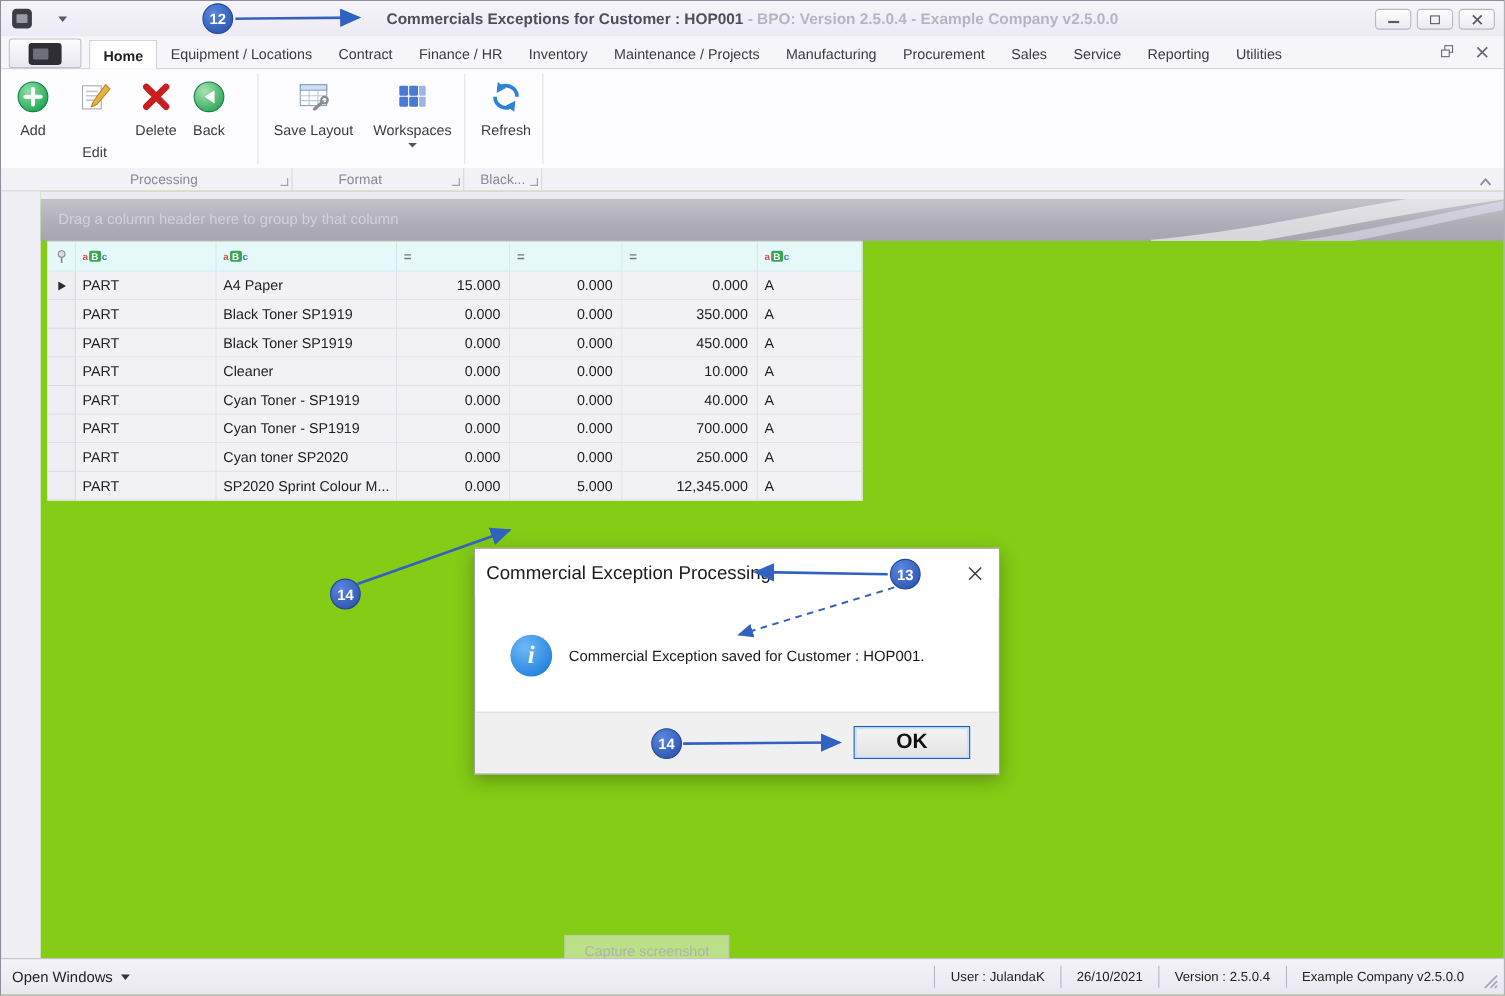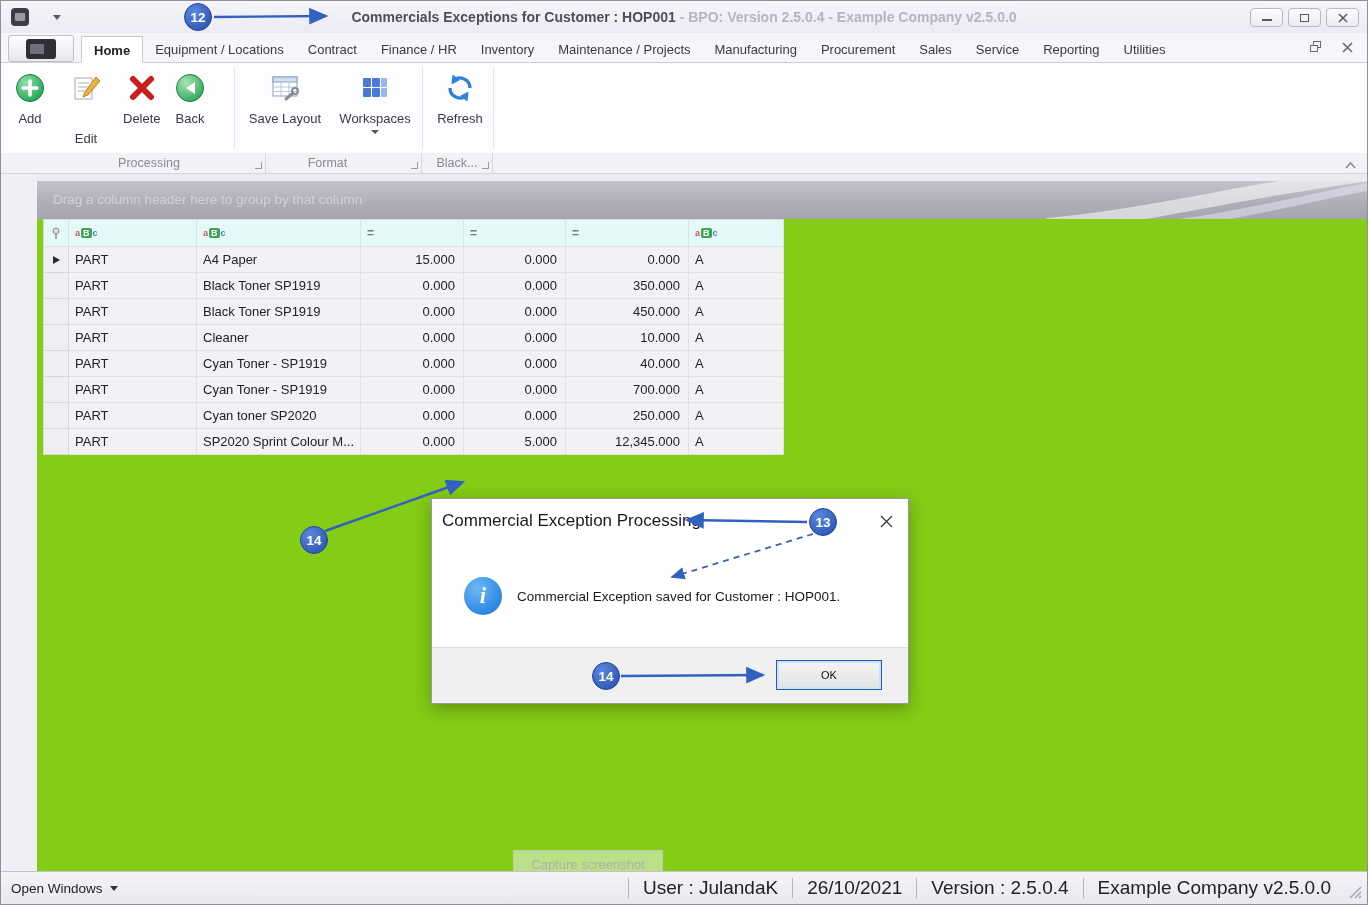--- a/index.html
+++ b/index.html
@@ -71,28 +71,28 @@
 
   
   .dialog{position:absolute;left:430px;top:497px;width:478px;height:206px;background:#fff;border:1px solid #9a9a9a;box-shadow:0 5px 16px rgba(0,0,0,.28);z-index:30;}
   .dlg-title{position:absolute;left:0;right:0;top:0;height:44px;background:#fff;}
   .dlg-title .txt{position:absolute;left:10px;top:0;line-height:44px;font-size:17px;color:#1a1a1a;}
   .dlg-close{position:absolute;right:14px;top:14px;width:16px;height:16px;display:flex;align-items:center;justify-content:center;}
   .dlg-body{position:absolute;left:0;right:0;top:44px;height:106px;display:flex;align-items:center;padding-left:32px;gap:15px;}
   .info-icon{width:38px;height:38px;border-radius:50%;background:radial-gradient(circle at 35% 30%, #6db9f5, #1173d8);color:#fff;display:flex;align-items:center;justify-content:center;font-family:"Liberation Serif",serif;font-style:italic;font-weight:bold;font-size:23px;flex:0 0 38px;}
   .dlg-msg{font-size:13.5px;color:#1a1a1a;}
   .dlg-footer{position:absolute;left:0;right:0;bottom:0;height:56px;background:#f0f0f0;border-top:1px solid #dfdfdf;}
-  .ok-btn{position:absolute;right:26px;top:12px;width:106px;height:30px;background:linear-gradient(#f4f4f4,#e3e3e3);border:1px solid #1b5fbe;box-shadow:inset 0 0 0 2px #cfe0f7;font-size:11px;color:#111;display:flex;align-items:center;justify-content:center;}
+  .ok-btn{position:absolute;right:26px;top:12px;width:106px;height:30px;background:linear-gradient(#f4f4f4,#e3e3e3);border:1px solid #1b5fbe;box-shadow:inset 0 0 0 2px #cfe0f7;font-size:19px;color:#111;display:flex;align-items:center;justify-content:center;font-weight:bold;}
 
   
   .statusbar{position:absolute;left:0;right:0;bottom:0;height:33px;background:linear-gradient(#f4f3f8,#e9e8ef);border-top:1px solid #c2c1ca;display:flex;align-items:center;z-index:20;}
   .ow{margin-left:10px;display:flex;align-items:center;gap:7px;font-size:13.5px;color:#222;}
   .ow-caret{width:0;height:0;border-left:4px solid transparent;border-right:4px solid transparent;border-top:5px solid #333;}
   .sb-spacer{flex:1;}
-  .sb-item{padding:0 14px;font-size:19px;color:#222;border-left:1px solid #b6b5c0;line-height:20px;white-space:nowrap;}
+  .sb-item{padding:0 14px;font-size:12px;color:#222;border-left:1px solid #b6b5c0;line-height:20px;white-space:nowrap;}
   .grip{width:16px;height:16px;margin:8px 4px 0 2px;}
 
   
   .watermark{position:absolute;left:512px;top:849px;width:150px;height:27px;line-height:27px;text-align:center;border:1px solid rgba(190,190,200,.55);background:rgba(244,244,248,.5);color:rgba(165,165,178,.75);font-size:13px;z-index:5;}
 
   
   .overlay{position:absolute;left:0;top:0;width:1368px;height:905px;z-index:60;pointer-events:none;}
 </style>
 </head>
 <body>

